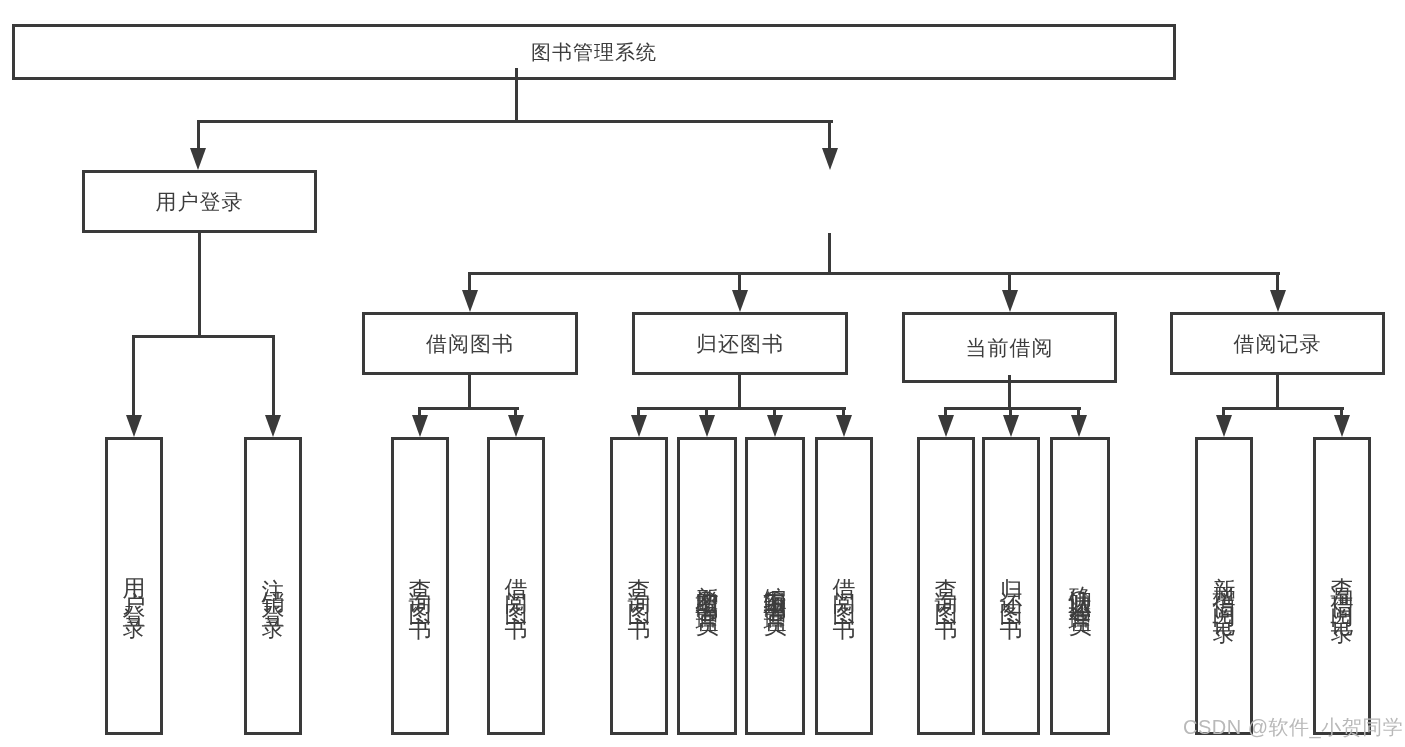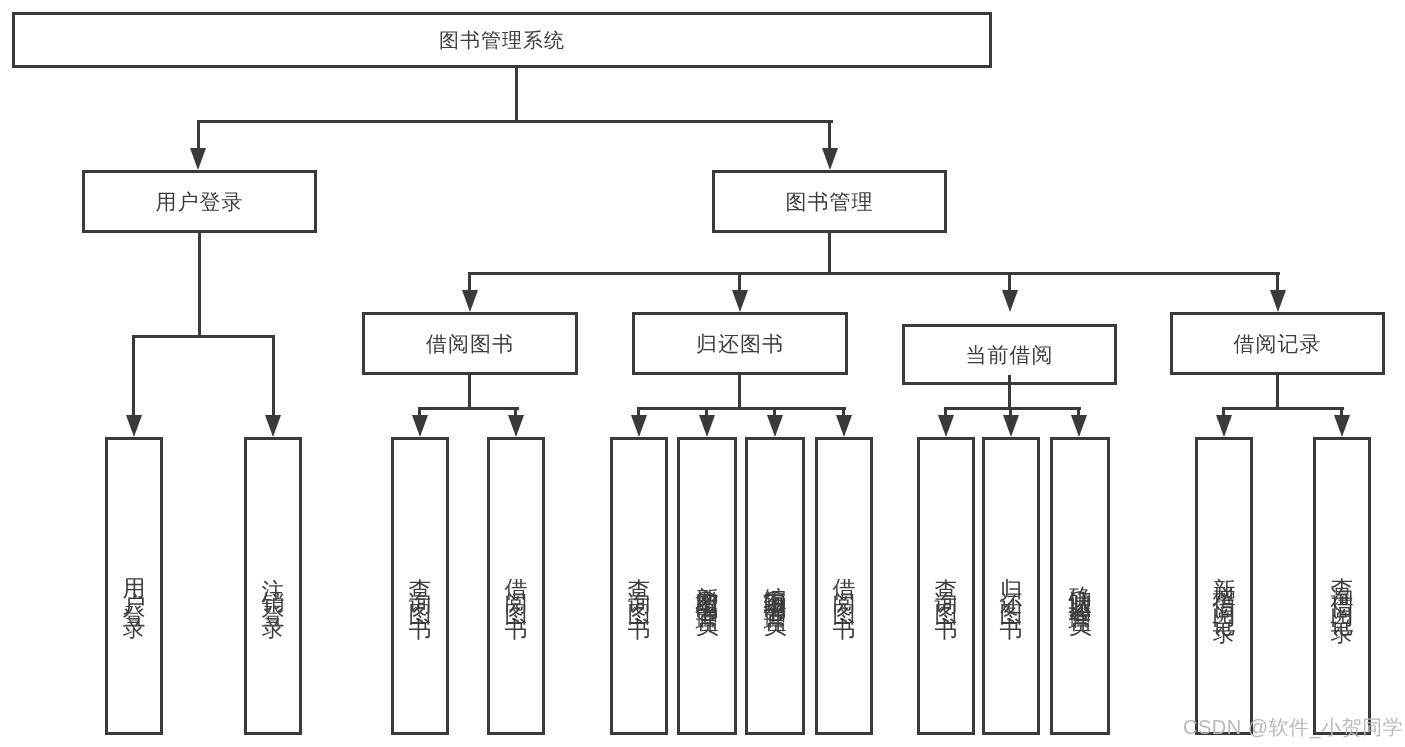--- a/index.html
+++ b/index.html
@@ -58,36 +58,33 @@
     z-index:5;
     white-space:nowrap;
     text-align:right;
   }
 </style>
 </head>
 <body>
 
 <div class="canvas">
 
-  <div class="hbox" style="left:12px;top:12px;width:980px;height:56px">
+  <div class="hbox" style="left:12px;top:24px;width:1164px;height:56px">
     <span class="ht" style="font-size:20px">图书管理系统</span>
   </div>
 
   <div class="vl" style="left:515px;top:68px;height:54px"></div>
   <div class="hl" style="left:197px;top:120px;width:636px"></div>
   <div class="vl" style="left:197px;top:120px;height:30px"></div>
   <div class="ah" style="left:190px;top:148px"></div>
   <div class="vl" style="left:828px;top:120px;height:30px"></div>
   <div class="ah" style="left:822px;top:148px"></div>
 
   <div class="hbox" style="left:82px;top:170px;width:235px;height:63px">
     <span class="ht">用户登录</span>
-  </div>
-  <div class="hbox" style="left:712px;top:170px;width:235px;height:63px">
-    <span class="ht">图书管理</span>
   </div>
 
   <div class="vl" style="left:198px;top:233px;height:102px"></div>
   <div class="hl" style="left:132px;top:335px;width:143px"></div>
   <div class="vl" style="left:132px;top:335px;height:82px"></div>
   <div class="ah" style="left:126px;top:415px"></div>
   <div class="vl" style="left:272px;top:335px;height:82px"></div>
   <div class="ah" style="left:265px;top:415px"></div>
 
   <div class="vl" style="left:828px;top:233px;height:42px"></div>
@@ -100,21 +97,21 @@
   <div class="ah" style="left:1002px;top:290px"></div>
   <div class="vl" style="left:1276px;top:272px;height:20px"></div>
   <div class="ah" style="left:1270px;top:290px"></div>
 
   <div class="hbox" style="left:362px;top:312px;width:216px;height:63px">
     <span class="ht">借阅图书</span>
   </div>
   <div class="hbox" style="left:632px;top:312px;width:216px;height:63px">
     <span class="ht">归还图书</span>
   </div>
-  <div class="hbox" style="left:902px;top:324px;width:215px;height:61px">
+  <div class="hbox" style="left:902px;top:312px;width:215px;height:71px">
     <span class="ht">当前借阅</span>
   </div>
   <div class="hbox" style="left:1170px;top:312px;width:215px;height:63px">
     <span class="ht">借阅记录</span>
   </div>
 
   <div class="vl" style="left:468px;top:375px;height:34px"></div>
   <div class="hl" style="left:419px;top:407px;width:100px"></div>
   <div class="vl" style="left:418px;top:407px;height:10px"></div>
   <div class="ah" style="left:412px;top:415px"></div>

